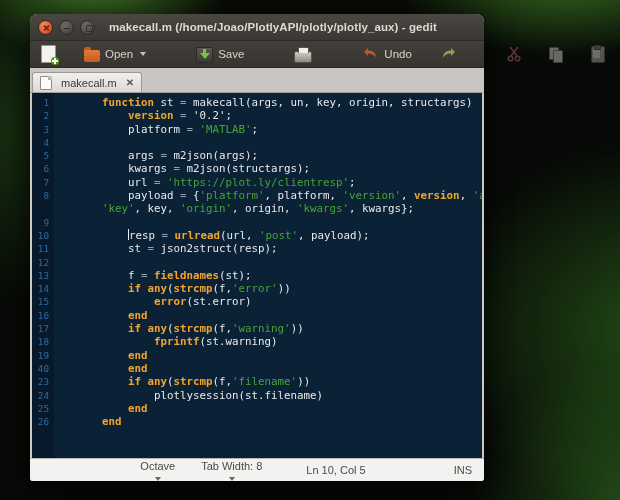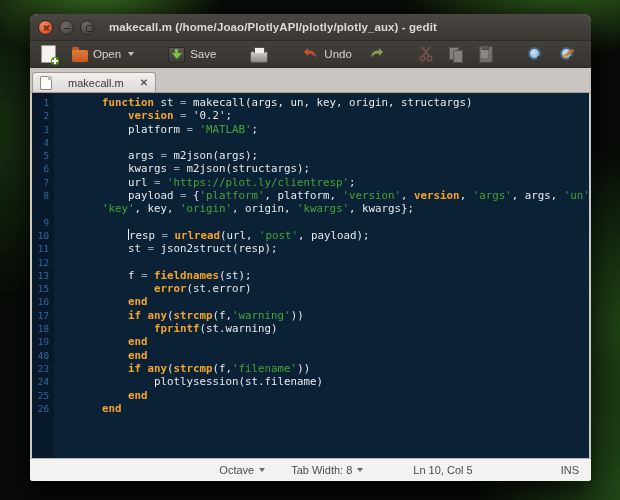--- a/index.html
+++ b/index.html
@@ -6,21 +6,21 @@
     font-family:"Liberation Sans",sans-serif;}
   body{
     background:
       radial-gradient(220px 150px at 95px -30px, rgba(80,150,45,.85), rgba(0,0,0,0) 62%),
       radial-gradient(280px 130px at 565px -25px, rgba(70,140,40,.75), rgba(0,0,0,0) 62%),
       radial-gradient(320px 280px at 650px 330px, rgba(50,115,32,.6), rgba(0,0,0,0) 66%),
       radial-gradient(240px 220px at 630px 505px, rgba(55,125,38,.55), rgba(0,0,0,0) 66%),
       radial-gradient(200px 260px at -10px 130px, rgba(40,85,28,.5), rgba(0,0,0,0) 66%),
       #070a06;
   }
-  .window{position:absolute;left:30px;top:14px;width:561px;height:467px;
+  .window{position:absolute;left:30px;top:14px;width:454px;height:467px;
     border-radius:8px 8px 3px 3px;box-shadow:0 10px 28px rgba(0,0,0,.75);
     display:flex;flex-direction:column;background:#d6d2ce;}
   
   .titlebar{height:26px;border-radius:8px 8px 0 0;flex:0 0 auto;
     background:linear-gradient(#4a4742,#3b3833);
     border-bottom:1px solid #2c2a26;display:flex;align-items:center;padding:0 8px;}
   .wbtns{display:flex;gap:6px;align-items:center;margin-right:14px;}
   .wbtn{width:15px;height:15px;border-radius:50%;position:relative;
     border:1px solid #2a2824;box-sizing:border-box;}
   .wbtn.close{background:radial-gradient(circle at 35% 30%,#f58b5a,#d9552c 70%);}
@@ -30,21 +30,21 @@
   .wbtn.close::after{transform:rotate(-45deg);}
   .wbtn.min,.wbtn.max{background:radial-gradient(circle at 35% 30%,#6e6a64,#4c4944 70%);}
   .wbtn.min::before{content:"";position:absolute;left:4px;top:7px;width:6px;height:1.6px;background:#2e2c28;}
   .wbtn.max::before{content:"";position:absolute;left:4.5px;top:4.5px;width:5px;height:5px;
     border:1.4px solid #2e2c28;border-radius:1px;}
   .title{color:#dedad3;font-size:11.5px;font-weight:bold;letter-spacing:.1px;
     white-space:nowrap;overflow:hidden;}
   
   .toolbar{height:26px;flex:0 0 auto;background:linear-gradient(#423f3a,#383530);
     border-bottom:1px solid #2c2a26;display:flex;
-    padding:0 8px;gap:10px;color:#d8d4cd;font-size:11.5px;}
+    padding:0 8px;gap:22px;color:#d8d4cd;font-size:11.5px;}
   .tbtn{display:flex;align-items:center;gap:5px;padding:2px 3px;border-radius:3px;cursor:default;}
   .tbtn .lbl{color:#d8d4cd;}
   .sp{width:8px;}
   .dis{opacity:.45;}
   .icon{display:inline-block;position:relative;}
   
   .i-new{width:13px;height:16px;background:#f4f2ee;border:1px solid #9a958e;border-radius:1px;}
   .i-new::after{content:"";position:absolute;right:-4px;bottom:-3px;width:8px;height:8px;
     background:
       linear-gradient(#fff,#fff) 50% 50%/2px 6px no-repeat,
@@ -83,21 +83,21 @@
   .i-find .handle{position:absolute;left:10.5px;top:10.5px;width:5px;height:2.5px;background:#3a3a38;
     transform:rotate(45deg);border-radius:1px;}
   .i-find .pencil{position:absolute;left:3px;top:6px;width:13px;height:3px;background:linear-gradient(90deg,#e0a33c,#b5541f);
     transform:rotate(-35deg);border-radius:1px;}
   .arrow-down{width:0;height:0;border-left:3.5px solid transparent;border-right:3.5px solid transparent;
     border-top:4px solid #c9c5be;margin-left:2px;}
   
   .tabbar{height:22px;flex:0 0 auto;background:#c9c5c0;border-bottom:1px solid #a29d97;
     display:flex;align-items:flex-end;padding:2px 2px 0 2px;}
   .tab{height:19px;background:linear-gradient(#f2f0ee,#dcd9d5);border:1px solid #9d9892;border-bottom:none;
-    border-radius:3px 3px 0 0;display:flex;align-items:center;gap:16px;padding:0 7px;font-size:11px;color:#3a3a38;}
+    border-radius:3px 3px 0 0;display:flex;align-items:center;gap:9px;padding:0 7px;font-size:11px;color:#3a3a38;}
   .i-page{width:10px;height:12px;background:#fdfdfc;border:1px solid #8f8b84;border-radius:1px;position:relative;}
   .i-page::before{content:"";position:absolute;right:-1px;top:-1px;border-style:solid;border-width:0 4px 4px 0;
     border-color:transparent #c9c5c0 #b9b5b0 transparent;}
   .tab .close{color:#56524c;font-size:10px;font-weight:bold;line-height:10px;}
   
   .editor{flex:1 1 auto;position:relative;overflow:hidden;
     border-left:2px solid #cdc9c4;border-right:2px solid #cdc9c4;
     background:linear-gradient(90deg,#08192b 0 22px,#0b2136 22px);}
   .erows{position:absolute;left:0;top:3px;right:0;
     font-family:"DejaVu Sans Mono","Liberation Mono",monospace;font-size:10.8px;line-height:13.3px;}
@@ -107,24 +107,24 @@
   .code{flex:1 1 auto;padding-left:4px;color:#e8eaed;margin-left:44px;}
   .tk-kw{color:#f2a42c;font-weight:bold;}
   .tk-str{color:#46a437;}
   .tk-op{color:#8ba0b1;}
   .tk-tx{color:#e8eaed;}
   .tk-cur{display:inline-block;width:1px;height:11px;background:#eef2f5;vertical-align:-1px;}
   
   .statusbar{height:22px;flex:0 0 auto;background:#f4f2f0;border-top:1px solid #b9b5b0;
     border-radius:0 0 3px 3px;display:flex;align-items:center;justify-content:flex-end;
     font-size:11px;color:#4b4b49;padding:0 12px;gap:26px;}
-  .sb-item{display:flex;align-items:center;gap:5px;white-space:nowrap;}
+  .sb-item{display:flex;align-items:center;gap:5px;white-space:nowrap;flex-direction:column;}
   .sb-arrow{width:0;height:0;border-left:3.5px solid transparent;border-right:3.5px solid transparent;
     border-top:4px solid #6b6862;}
-  .sb-pos{margin-left:24px;}
+  .sb-pos{margin-left:18px;}
   .sb-ins{margin-left:14px;padding-left:48px;}
 </style>
 </head>
 <body>
 
 <div class="window">
 
   <div class="titlebar">
     <div class="wbtns">
       <span class="wbtn close"></span>
@@ -221,20 +221,21 @@
         <div class="row"><span class="ln">5</span><span class="code"><span class="tk-tx">    args </span><span class="tk-op">=</span><span class="tk-tx"> m2json(args);</span></span></div>
         <div class="row"><span class="ln">6</span><span class="code"><span class="tk-tx">    kwargs </span><span class="tk-op">=</span><span class="tk-tx"> m2json(structargs);</span></span></div>
         <div class="row"><span class="ln">7</span><span class="code"><span class="tk-tx">    url </span><span class="tk-op">=</span><span class="tk-tx"> </span><span class="tk-str">'https://plot.ly/clientresp'</span><span class="tk-tx">;</span></span></div>
         <div class="row"><span class="ln">8</span><span class="code"><span class="tk-tx">    payload </span><span class="tk-op">=</span><span class="tk-tx"> {</span><span class="tk-str">'platform'</span><span class="tk-tx">, platform, </span><span class="tk-str">'version'</span><span class="tk-tx">, </span><span class="tk-kw">version</span><span class="tk-tx">, </span><span class="tk-str">'args'</span><span class="tk-tx">, args, </span><span class="tk-str">'un'</span><span class="tk-tx">, un,</span></span></div>
         <div class="row"><span class="ln"></span><span class="code"><span class="tk-str">'key'</span><span class="tk-tx">, key, </span><span class="tk-str">'origin'</span><span class="tk-tx">, origin, </span><span class="tk-str">'kwargs'</span><span class="tk-tx">, kwargs};</span></span></div>
         <div class="row"><span class="ln">9</span><span class="code"> </span></div>
         <div class="row"><span class="ln">10</span><span class="code"><span class="tk-tx">    </span><span class="tk-cur"></span><span class="tk-tx">resp </span><span class="tk-op">=</span><span class="tk-tx"> </span><span class="tk-kw">urlread</span><span class="tk-tx">(url, </span><span class="tk-str">'post'</span><span class="tk-tx">, payload);</span></span></div>
         <div class="row"><span class="ln">11</span><span class="code"><span class="tk-tx">    st </span><span class="tk-op">=</span><span class="tk-tx"> json2struct(resp);</span></span></div>
         <div class="row"><span class="ln">12</span><span class="code"> </span></div>
         <div class="row"><span class="ln">13</span><span class="code"><span class="tk-tx">    f </span><span class="tk-op">=</span><span class="tk-tx"> </span><span class="tk-kw">fieldnames</span><span class="tk-tx">(st);</span></span></div>
+        <div class="row"><span class="ln">14</span><span class="code"><span class="tk-tx">    </span><span class="tk-kw">if</span><span class="tk-tx"> </span><span class="tk-kw">any</span><span class="tk-tx">(</span><span class="tk-kw">strcmp</span><span class="tk-tx">(f,</span><span class="tk-str">'error'</span><span class="tk-tx">))</span></span></div>
         <div class="row"><span class="ln">15</span><span class="code"><span class="tk-tx">        </span><span class="tk-kw">error</span><span class="tk-tx">(st.error)</span></span></div>
         <div class="row"><span class="ln">16</span><span class="code"><span class="tk-tx">    </span><span class="tk-kw">end</span></span></div>
         <div class="row"><span class="ln">17</span><span class="code"><span class="tk-tx">    </span><span class="tk-kw">if</span><span class="tk-tx"> </span><span class="tk-kw">any</span><span class="tk-tx">(</span><span class="tk-kw">strcmp</span><span class="tk-tx">(f,</span><span class="tk-str">'warning'</span><span class="tk-tx">))</span></span></div>
         <div class="row"><span class="ln">18</span><span class="code"><span class="tk-tx">        </span><span class="tk-kw">fprintf</span><span class="tk-tx">(st.warning)</span></span></div>
         <div class="row"><span class="ln">19</span><span class="code"><span class="tk-tx">    </span><span class="tk-kw">end</span></span></div>
         <div class="row"><span class="ln">40</span><span class="code"><span class="tk-tx">    </span><span class="tk-kw">end</span></span></div>
         <div class="row"><span class="ln">23</span><span class="code"><span class="tk-tx">    </span><span class="tk-kw">if</span><span class="tk-tx"> </span><span class="tk-kw">any</span><span class="tk-tx">(</span><span class="tk-kw">strcmp</span><span class="tk-tx">(f,</span><span class="tk-str">'filename'</span><span class="tk-tx">))</span></span></div>
         <div class="row"><span class="ln">24</span><span class="code"><span class="tk-tx">        plotlysession(st.filename)</span></span></div>
         <div class="row"><span class="ln">25</span><span class="code"><span class="tk-tx">    </span><span class="tk-kw">end</span></span></div>
         <div class="row"><span class="ln">26</span><span class="code"><span class="tk-kw">end</span></span></div>

